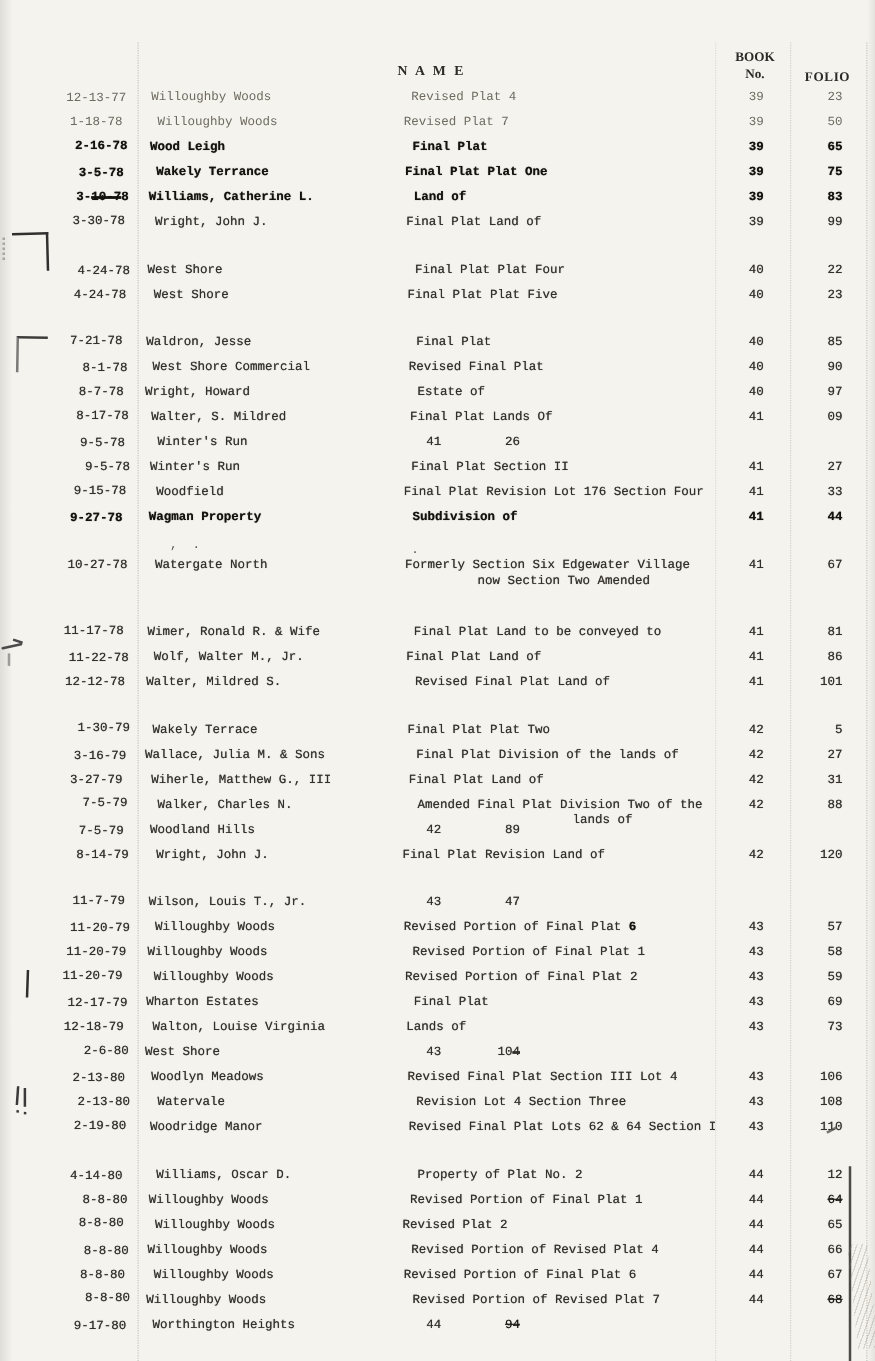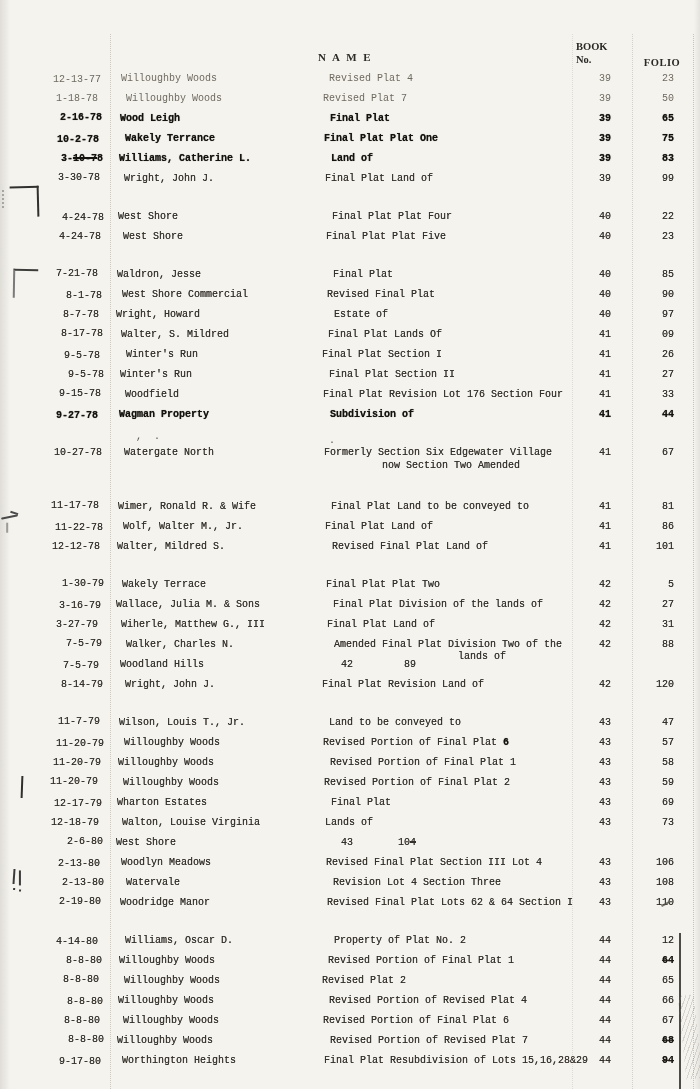--- a/index.html
+++ b/index.html
@@ -16,21 +16,21 @@
 
   .rule{position:absolute;top:34px;bottom:0;width:0;border-left:1px dotted #a9a499;}
   .rule.r1{left:110px;opacity:.55;}
   .rule.r2{left:572px;opacity:.28;}
   .rule.r3{left:632px;opacity:.42;}
   .rule.r4{left:693px;opacity:.6;}
 
   .hdr-name{position:absolute;top:51px;left:318px;
     font-family:"Liberation Serif","DejaVu Serif",serif;
     font-size:11px;letter-spacing:2px;color:#2e2c27;font-weight:600;}
-  .hdr-book{position:absolute;top:41px;left:576px;width:56px;
+  .hdr-book{position:absolute;top:41px;left:576px;width:56px;text-align:center;
     font-family:"Liberation Serif","DejaVu Serif",serif;
     font-size:10.5px;font-weight:bold;color:#2b2925;line-height:1.2;}
   .hdr-folio{position:absolute;top:57px;left:634px;width:56px;text-align:center;
     font-family:"Liberation Serif","DejaVu Serif",serif;
     font-size:10.5px;font-weight:bold;letter-spacing:.5px;color:#2b2925;}
 
   .rows{position:absolute;top:72px;left:0;width:700px;}
   .section{margin-top:18px;}
   .section:first-child{margin-top:0;}
   .row{display:flex;align-items:flex-start;height:20px;font-size:10px;line-height:13px;
@@ -38,21 +38,21 @@
   .row.tall{height:36px;}
   .c-date{width:108px;text-align:right;box-sizing:border-box;flex:none;padding-left:44px;}
   .c-name{width:212px;box-sizing:border-box;flex:none;overflow:visible;}
   .c-desc{width:258px;box-sizing:border-box;flex:none;position:relative;overflow:visible;}
   .c-book{width:54px;text-align:center;box-sizing:border-box;flex:none;}
   .c-folio{width:56px;text-align:right;padding-right:14px;box-sizing:border-box;flex:none;}
 
   .dim{color:#6e6a60;text-shadow:none;}
   .bold{font-weight:700;color:#14120d;text-shadow:0 0 .7px rgba(20,18,13,.8);}
   .ot{text-decoration:line-through;text-decoration-thickness:1.5px;}
-  .fovr{font-weight:700;color:#15130e;text-decoration:line-through;
+  .fovr{font-weight:400;color:#15130e;text-decoration:line-through;
         text-decoration-thickness:1px;text-decoration-color:rgba(21,19,14,.55);}
   .desc2{padding-left:58px;}
   .desc2r{position:absolute;left:138px;top:12px;white-space:nowrap;}
 
   
   .pm{position:absolute;pointer-events:none;}
   .pm1{top:186px;left:10px;width:27px;height:29px;border-top:2.5px solid #30302e;
        border-right:2.5px solid #30302e;transform:rotate(-1.5deg);}
   .pm1b{top:190px;left:2px;width:0;height:18px;border-left:2px dotted rgba(90,90,90,.45);}
   .pm2{top:269px;left:13px;width:23px;height:27px;border-top:2.5px solid #3c3c3a;
@@ -109,21 +109,21 @@
           <span class="c-folio">50</span>
         </div>
         <div class="row bold">
           <span class="c-date" style="padding-right:6px;transform:translateY(-1px)">2-16-78</span>
           <span class="c-name" style="padding-left:12px">Wood Leigh</span>
           <span class="c-desc" style="padding-left:10px">Final Plat</span>
           <span class="c-book">39</span>
           <span class="c-folio">65</span>
         </div>
         <div class="row bold">
-          <span class="c-date" style="padding-right:9px;transform:translateY(1px)">10-2-78</span>
+          <span class="c-date" style="padding-right:9px;transform:translateY(1px)">3-5-78</span>
           <span class="c-name" style="padding-left:17px">Wakely Terrance</span>
           <span class="c-desc" style="padding-left:4px">Final Plat Plat One</span>
           <span class="c-book">39</span>
           <span class="c-folio">75</span>
         </div>
         <div class="row bold">
           <span class="c-date" style="padding-right:5px;transform:translateY(0px)">3-<span class="ot">10-7</span>8</span>
           <span class="c-name" style="padding-left:11px">Williams, Catherine L.</span>
           <span class="c-desc" style="padding-left:11px">Land of</span>
           <span class="c-book">39</span>
@@ -178,21 +178,20 @@
         <div class="row">
           <span class="c-date" style="padding-right:5px;transform:translateY(-1px)">8-17-78</span>
           <span class="c-name" style="padding-left:13px">Walter, S. Mildred</span>
           <span class="c-desc" style="padding-left:8px">Final Plat Lands Of</span>
           <span class="c-book">41</span>
           <span class="c-folio">09</span>
         </div>
         <div class="row">
           <span class="c-date" style="padding-right:8px;transform:translateY(1px)">9-5-78</span>
           <span class="c-name" style="padding-left:18px">Winter's Run</span>
-          <span class="c-desc" style="padding-left:2px">Final Plat Section I</span>
           <span class="c-book">41</span>
           <span class="c-folio">26</span>
         </div>
         <div class="row">
           <span class="c-date" style="padding-right:4px;transform:translateY(0px)">9-5-78</span>
           <span class="c-name" style="padding-left:12px">Winter's Run</span>
           <span class="c-desc" style="padding-left:9px">Final Plat Section II</span>
           <span class="c-book">41</span>
           <span class="c-folio">27</span>
         </div>
@@ -283,21 +282,20 @@
           <span class="c-name" style="padding-left:17px">Wright, John J.</span>
           <span class="c-desc" style="padding-left:2px">Final Plat Revision Land of</span>
           <span class="c-book">42</span>
           <span class="c-folio">120</span>
         </div>
       </div>
       <div class="section">
         <div class="row">
           <span class="c-date" style="padding-right:8px;transform:translateY(-1px)">11-7-79</span>
           <span class="c-name" style="padding-left:11px">Wilson, Louis T., Jr.</span>
-          <span class="c-desc" style="padding-left:9px">Land to be conveyed to</span>
           <span class="c-book">43</span>
           <span class="c-folio">47</span>
         </div>
         <div class="row">
           <span class="c-date" style="padding-right:4px;transform:translateY(1px)">11-20-79</span>
           <span class="c-name" style="padding-left:16px">Willoughby Woods</span>
           <span class="c-desc" style="padding-left:3px">Revised Portion of Final Plat <span class="bold">6</span></span>
           <span class="c-book">43</span>
           <span class="c-folio">57</span>
         </div>
@@ -396,21 +394,20 @@
         <div class="row">
           <span class="c-date" style="padding-right:4px;transform:translateY(-1px)">8-8-80</span>
           <span class="c-name" style="padding-left:9px">Willoughby Woods</span>
           <span class="c-desc" style="padding-left:10px">Revised Portion of Revised Plat 7</span>
           <span class="c-book">44</span>
           <span class="c-folio fovr">68</span>
         </div>
         <div class="row">
           <span class="c-date" style="padding-right:7px;transform:translateY(1px)">9-17-80</span>
           <span class="c-name" style="padding-left:14px">Worthington Heights</span>
-          <span class="c-desc" style="padding-left:4px">Final Plat Resubdivision of Lots 15,16,28&amp;29</span>
           <span class="c-book">44</span>
           <span class="c-folio fovr">94</span>
         </div>
       </div>
     </div>
 
   <span class="stray s1">, .</span>
   <span class="stray s2">.</span>
 
   <div class="pm pm1"></div>

